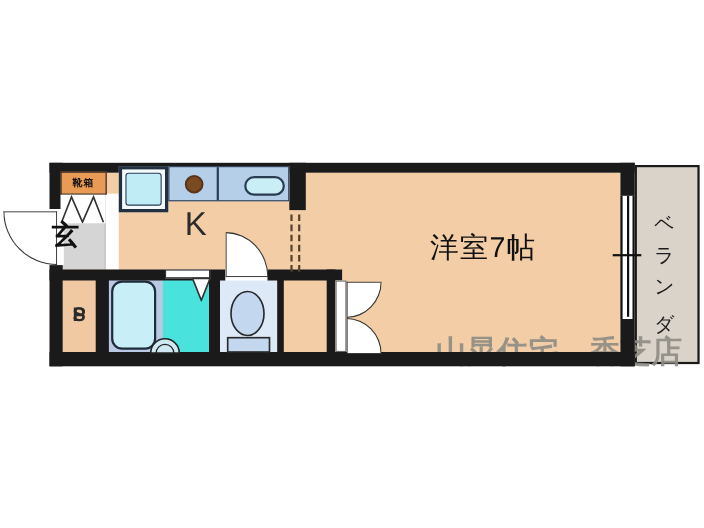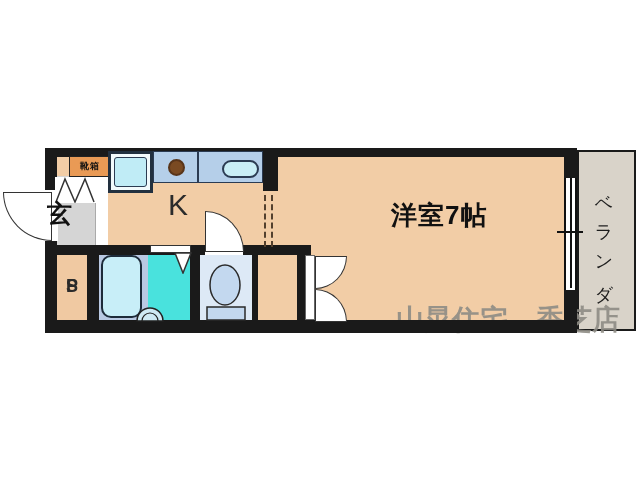--- a/index.html
+++ b/index.html
@@ -12,21 +12,21 @@
   .room{z-index:1;}
   .wm{z-index:2;}
   .wall{z-index:3;background:#1a1a1a;}
   .opening{z-index:4;background:#ffffff;}
   .fix{z-index:5;}
   .lbl{z-index:6;color:#111;}
   
   .floor-main{left:57px;top:157px;width:507px;height:163px;background:#f2cda6;}
   .floor-genkan{left:53px;top:176px;width:44px;height:69px;background:#d5d5d5;}
   .floor-step{left:95px;top:176px;width:13px;height:69px;background:#ffffff;border-left:1px solid #aaa;}
-  .shoebox{left:69px;top:156px;width:42px;height:21px;background:#e99a55;border:1px solid #222;
+  .shoebox{left:55px;top:156px;width:42px;height:21px;background:#e99a55;border:1px solid #222;
            display:flex;align-items:center;justify-content:center;}
   .shoebox span{position:static;font-size:9px;font-weight:bold;color:#111;letter-spacing:1px;}
   .bifold{left:55px;top:177px;width:41px;height:26px;background:#ffffff;}
   .appliance{left:108px;top:151px;width:45px;height:42px;background:#f2fafc;border:3px solid #22303f;}
   .appliance .inner{left:3px;top:3px;right:3px;bottom:3px;background:#c0ecf6;border:1px solid #2b3b52;border-radius:3px;}
   .counter{left:153px;top:151px;width:110px;height:32px;background:#b5cfe9;border:1px solid #2b3b52;}
   .counter .divider{left:43px;top:0;width:2px;height:30px;background:#2b3b52;}
   .counter .burner{left:14px;top:7px;width:17px;height:17px;border-radius:50%;background:#7a4a22;border:2px solid #59351a;}
   .counter .sink{left:68px;top:8px;width:37px;height:18px;border-radius:9px;background:#c9eef6;border:2px solid #2b3b52;}
   .ps{left:57px;top:253px;width:30px;height:67px;background:#f0c9a2;display:flex;flex-direction:column;
@@ -70,21 +70,21 @@
   .d-cl-top{left:315px;top:256px;width:32px;height:33px;background:#fff;border:1.5px solid #333;
             border-radius:0 0 100% 0;}
   .d-cl-bot{left:315px;top:289px;width:32px;height:33px;background:#fff;border:1.5px solid #333;
             border-radius:0 100% 0 0;}
   
   .dash{top:195px;width:0;height:52px;border-left:2px dashed #53402e;z-index:5;}
   .dash.d1{left:264px;} .dash.d2{left:271px;}
   
   .l-genkan{left:47px;top:197px;font-size:25px;font-weight:600;}
   .l-k{left:168px;top:188px;font-size:30px;font-weight:400;color:#2b2b2b;}
-  .l-main{left:391px;top:198px;font-size:26px;font-weight:700;letter-spacing:1px;}
+  .l-main{left:391px;top:208px;font-size:26px;font-weight:400;letter-spacing:1px;}
   .watermark{left:396px;top:301px;font-size:28px;font-weight:bold;color:#8e8c85;opacity:.9;white-space:nowrap;}
 </style>
 </head>
 <body>
 
 <div id="stage">
 
   <div class="room floor-main"></div>
   <div class="room floor-genkan"></div>
   <div class="room floor-step"></div>

